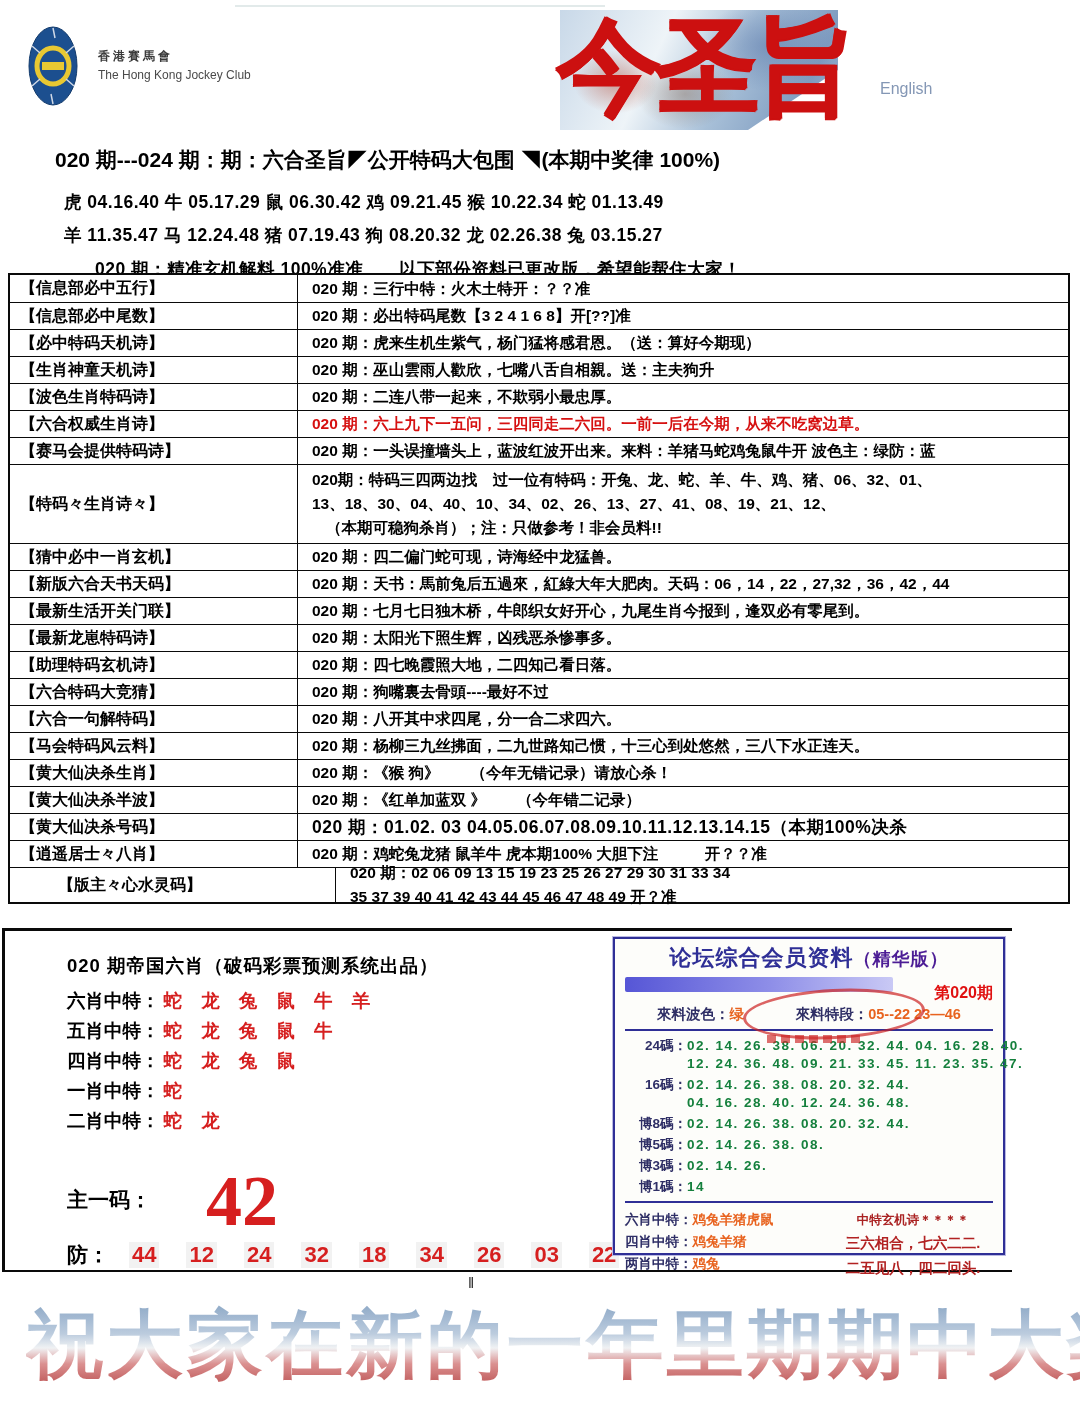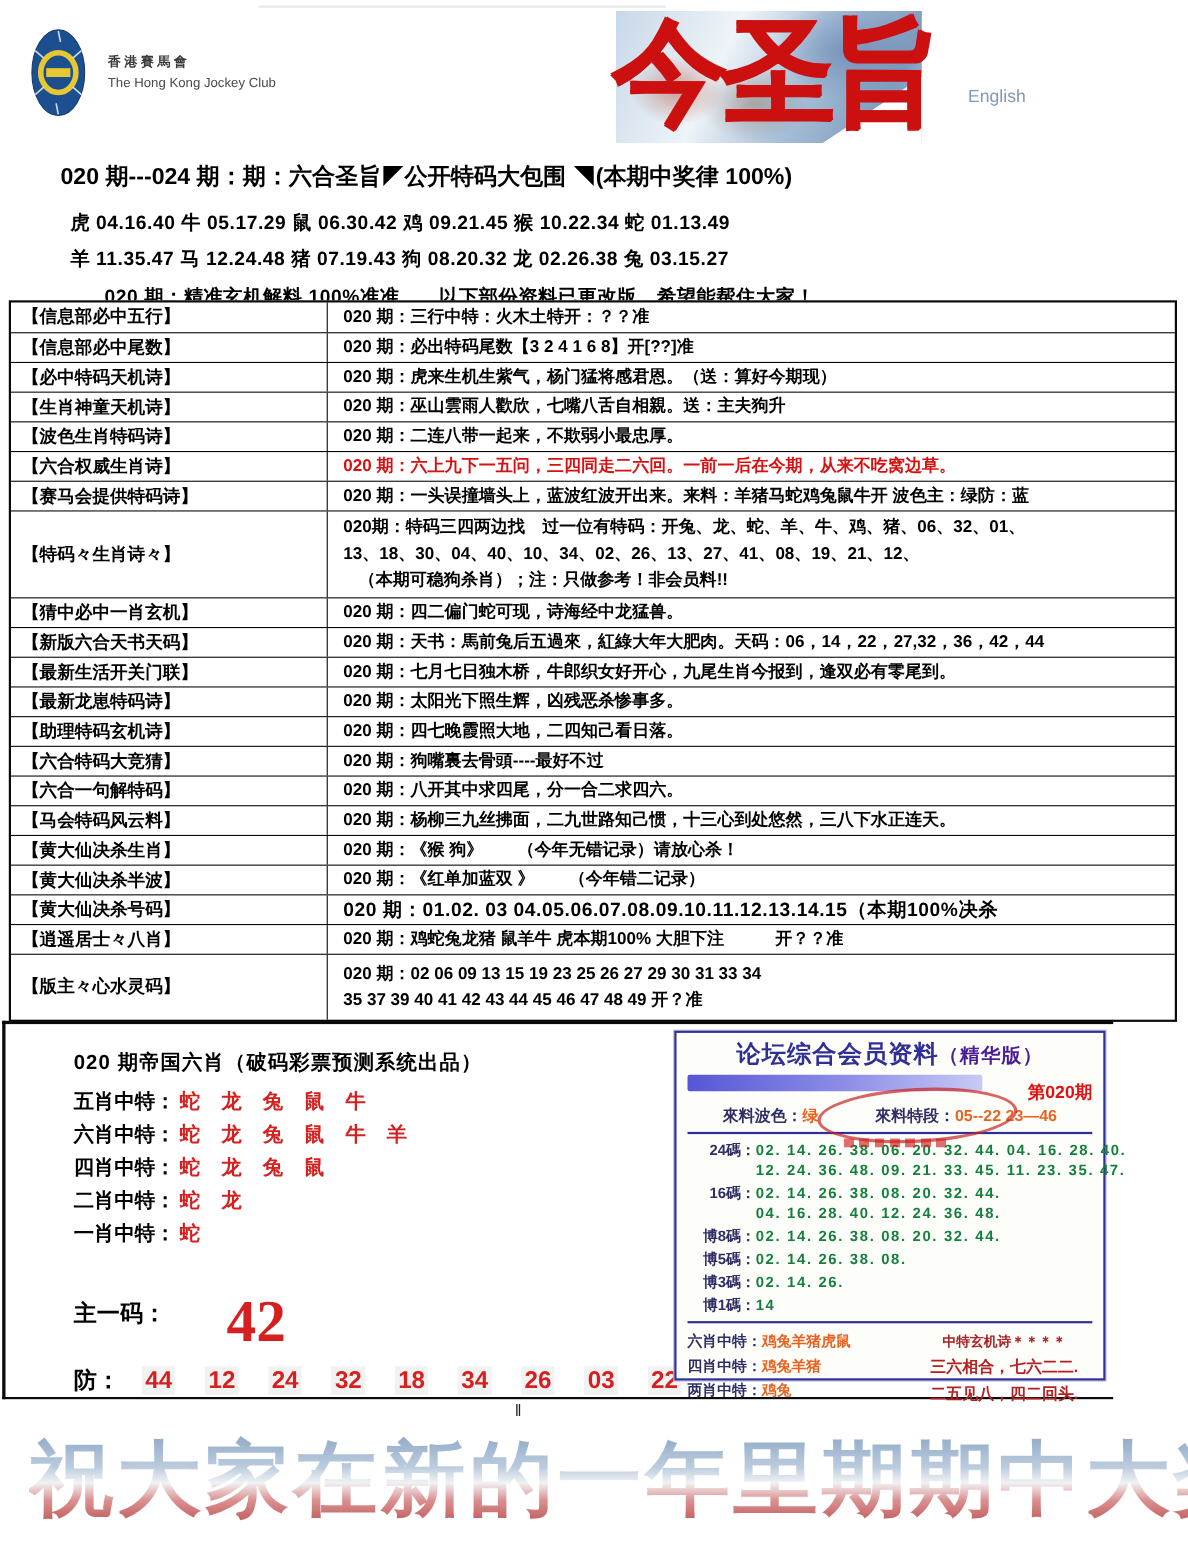--- a/index.html
+++ b/index.html
@@ -24,39 +24,39 @@
       text-shadow:2px 0 0 #cc1010,0 2px 0 #cc1010,1px 1px 0 #cc1010;white-space:nowrap;}
   .english-link{position:absolute;left:880px;top:80px;font-size:16px;color:#8497b5;}
   
   .headline{position:absolute;left:55px;top:146px;font-size:21px;font-weight:bold;white-space:nowrap;}
   .zline{position:absolute;font-size:17.5px;font-weight:bold;white-space:nowrap;letter-spacing:.5px;}
   .z1{left:64px;top:190px;} .z2{left:64px;top:223px;} .z3{left:95px;top:257px;}
   
   .ztable{position:absolute;left:8px;top:273px;width:1062px;border:2px solid #0a0a0a;box-sizing:border-box;background:#fff;}
   .trow{display:flex;height:27px;box-sizing:border-box;}
   .trow + .trow{border-top:1.6px solid #0a0a0a;}
-  .trow.m3{height:79px;} .trow.m2{height:60px;}
+  .trow.m3{height:79px;} .trow.m2{height:35px;padding-left:38px;}
   .tlabel{flex:0 0 288px;border-right:1.6px solid #0a0a0a;box-sizing:border-box;
       font-weight:bold;font-size:16px;padding-left:10px;display:flex;align-items:center;white-space:nowrap;}
   .tcontent{flex:1;padding-left:14px;font-weight:bold;font-size:15.5px;display:flex;
       flex-direction:column;justify-content:center;line-height:24px;white-space:nowrap;}
   .tcontent.red{color:#d61111;}
   .tcontent.big .ln{font-size:17.5px;letter-spacing:.5px;}
   .tcontent .ln.indent{padding-left:14px;}
   
   .bottom-frame{position:absolute;left:2px;top:928px;width:1010px;height:344px;box-sizing:border-box;
       border-top:3px solid #0a0a0a;border-left:3px solid #0a0a0a;border-bottom:2px solid #0a0a0a;}
   
   .empire{position:absolute;left:62px;top:22px;}
   .empire-title{font-size:18.5px;font-weight:bold;margin-bottom:8px;letter-spacing:1px;}
   .erow{font-size:18.5px;font-weight:bold;line-height:30px;white-space:nowrap;}
   .erow .val{color:#d61f1f;letter-spacing:7px;margin-left:4px;}
   .main-code-row{position:absolute;left:62px;top:240px;white-space:nowrap;}
   .main-code-label{font-size:21px;font-weight:bold;vertical-align:18px;}
-  .main-code{display:inline-block;margin-left:55px;font-size:54px;font-weight:bold;color:#d61f1f;
+  .main-code{display:inline-block;margin-left:55px;font-size:72px;font-weight:bold;color:#d61f1f;
       font-family:"Liberation Serif",serif;line-height:60px;}
   .defend-row{position:absolute;left:62px;top:310px;display:flex;align-items:center;}
   .defend-label{font-size:21px;font-weight:bold;margin-right:20px;}
   .defend-num{font-size:22px;font-weight:bold;color:#d61f1f;margin-right:27px;background:#f2f2f2;padding:0 3px;}
   
   .member-box{position:absolute;left:608px;top:6px;width:392px;height:318px;box-sizing:border-box;
       border:2px solid #2f2f96;box-shadow:0 0 0 1px #b9b9e2;background:#fdfdfa;padding:4px 10px 0 10px;}
   .mb-title{text-align:center;font-size:22px;font-weight:bold;color:#2f2f96;letter-spacing:1px;white-space:nowrap;}
   .mb-title .suffix{color:#4c1d95;font-size:18px;}
   .mb-bar-row{position:relative;height:30px;margin-top:2px;}
@@ -243,25 +243,25 @@
         <div class="ln">020 期：02 06 09 13 15 19 23 25 26 27 29 30 31 33 34</div>
         <div class="ln">35 37 39 40 41 42 43 44 45 46 47 48 49 开？准</div>
       </div>
     </div>
   </div>
 
   <div class="bottom-frame">
 
     <div class="empire">
       <div class="empire-title">020 期帝国六肖（破码彩票预测系统出品）</div>
+      <div class="erow"><span>六肖中特：</span><span class="val">蛇 龙 兔 鼠 牛 羊</span></div>
       <div class="erow"><span>五肖中特：</span><span class="val">蛇 龙 兔 鼠 牛</span></div>
-      <div class="erow"><span>六肖中特：</span><span class="val">蛇 龙 兔 鼠 牛 羊</span></div>
       <div class="erow"><span>四肖中特：</span><span class="val">蛇 龙 兔 鼠</span></div>
+      <div class="erow"><span>一肖中特：</span><span class="val">蛇</span></div>
       <div class="erow"><span>二肖中特：</span><span class="val">蛇 龙</span></div>
-      <div class="erow"><span>一肖中特：</span><span class="val">蛇</span></div>
     </div>
 
     <div class="main-code-row">
       <span class="main-code-label">主一码：</span><span class="main-code">42</span>
     </div>
 
     <div class="defend-row">
       <span class="defend-label">防：</span>
       <span class="defend-num">44</span>
       <span class="defend-num">12</span>

